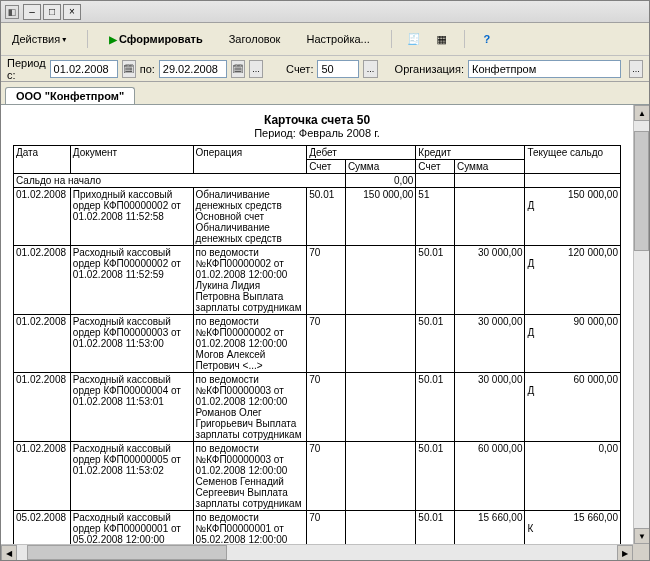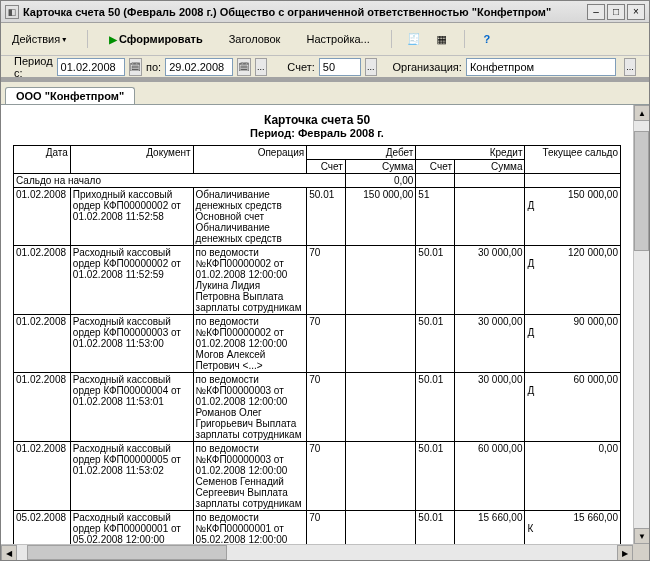--- a/index.html
+++ b/index.html
@@ -9,35 +9,35 @@
   .titlebar .icon { width: 14px; height: 14px; border: 1px solid #888; margin-right: 4px; display: inline-flex; align-items: center; justify-content: center; font-size: 9px; color: #555; }
   .titlebar .title { flex: 1; font-weight: bold; }
   .winbtns { display: flex; gap: 2px; }
   .winbtn { width: 18px; height: 16px; border: 1px solid #808080; background: #e8e8e8; display: inline-flex; align-items: center; justify-content: center; font-size: 10px; cursor: pointer; }
   .toolbar { height: 28px; background: #ece9d8; border-bottom: 1px solid #c0c0c0; display: flex; align-items: center; padding: 16px 4px; gap: 12px; }
   .tbtn { padding: 2px 6px; border: 1px solid transparent; cursor: pointer; font-size: 11px; display: inline-flex; align-items: center; gap: 2px; }
   .tbtn .arrow { font-size: 8px; }
   .tbtn.bold { font-weight: bold; }
   .tbicon { width: 16px; height: 16px; display: inline-flex; align-items: center; justify-content: center; font-size: 11px; cursor: pointer; border: 1px solid transparent; }
   .tbsep { width: 1px; height: 18px; background: #c0c0c0; margin: 0 2px; }
-  .filterbar { height: 26px; background: #ece9d8; border-bottom: 5px solid #a3a3a3; display: flex; align-items: center; padding: 2px 13px; gap: 4px; font-size: 11px; }
+  .filterbar { height: 26px; background: #ece9d8; border-bottom: 1px solid #a3a3a3; display: flex; align-items: center; padding: 2px 6px; gap: 4px; font-size: 11px; }
   .fld { border: 1px solid #7f9db9; background: #fff; height: 18px; padding: 1px 3px; font-size: 11px; }
   .datefld { width: 68px; }
   .acctfld { width: 42px; }
   .orgfld { width: 200px; }
   .minibtn { width: 18px; height: 18px; border: 1px solid #a0a0a0; background: #e8e8e8; display: inline-flex; align-items: center; justify-content: center; font-size: 9px; cursor: pointer; }
   .tabbar { height: 22px; display: flex; align-items: flex-end; padding-left: 4px; background: #ece9d8; }
   .tab { border: 1px solid #919b9c; border-bottom: none; background: #fff; padding: 2px 10px; font-size: 11px; font-weight: bold; border-radius: 3px 3px 0 0; cursor: pointer; }
   .report { flex: 1; overflow: hidden; position: relative; background: #fff; border-top: 1px solid #919b9c; }
   .report-inner { position: absolute; top: 0; left: 0; right: 16px; bottom: 16px; overflow: hidden; padding: 4px 12px; }
   .report-title { text-align: center; font-weight: bold; font-size: 12px; margin-top: 4px; }
-  .report-period { text-align: center; font-weight: bold; font-size: 11px; margin-bottom: 6px; }
+  .report-period { text-align: center; font-weight: normal; font-size: 11px; margin-bottom: 6px; }
   table.card { border-collapse: collapse; width: 100%; table-layout: fixed; font-size: 10px; }
   table.card th, table.card td { border: 1px solid #000; padding: 1px 2px; vertical-align: top; word-wrap: break-word; }
-  table.card th { font-weight: normal; text-align: right; background: #fff; }
+  table.card th { font-weight: normal; text-align: left; background: #fff; }
   .col-date { width: 50px; }
   .col-doc { width: 108px; }
   .col-op { width: 100px; }
   .col-acct { width: 34px; text-align: left;}
   .col-sum { width: 62px; text-align: right; }
   .col-bal { width: 84px; }
   .txt-r { text-align: right; }
   .balcell { display: flex; flex-direction: column; height: 100%; }
   .balcell .val { text-align: right; }
   .balcell .sign { text-align: left; }
@@ -50,21 +50,20 @@
   .corner { position: absolute; right: 0; bottom: 0; width: 16px; height: 16px; background: #d4d0c8; }
   .play { color: #009000; font-size: 10px; }
 </style>
 </head>
 <body>
 
 <div class="window">
 
   <div class="titlebar">
     <span class="icon">◧</span>
-    <span class="title">Карточка счета 50 (Февраль 2008 г.) Общество с ограниченной ответственностью "Конфетпром"</span>
     <div class="winbtns">
       <span class="winbtn">–</span>
       <span class="winbtn">□</span>
       <span class="winbtn">×</span>
     </div>
   </div>
 
   <div class="toolbar">
     <span class="tbtn">
       <span>Действия</span>

